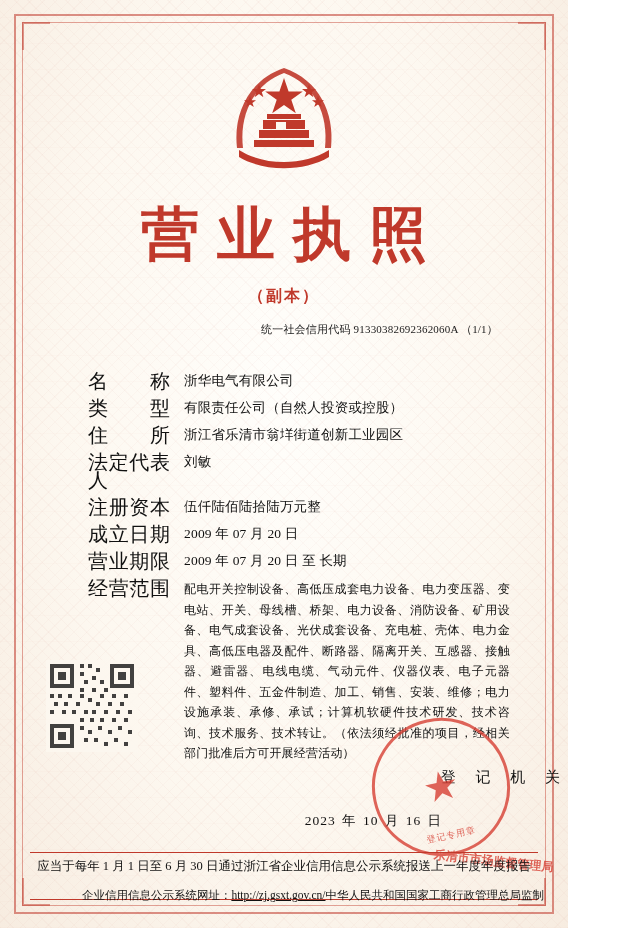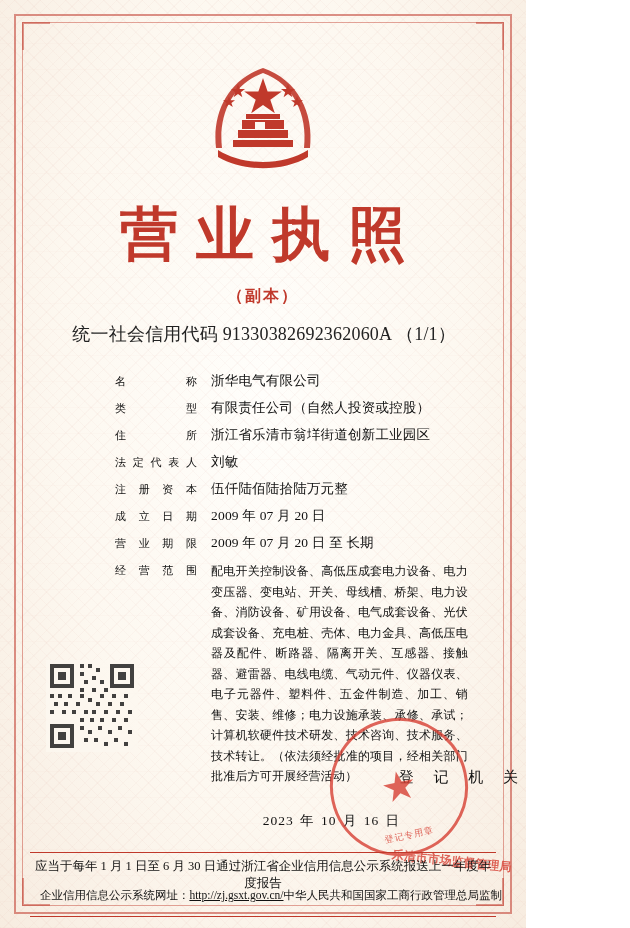--- a/index.html
+++ b/index.html
@@ -9,21 +9,21 @@
   }
   body {
     width: 630px;
     height: 928px;
     font-family: "Liberation Serif", "DejaVu Serif", serif;
     color: #1a1a1a;
     overflow: hidden;
   }
   .license {
     position: relative;
-    width: 526px;
+    width: 568px;
     height: 928px;
     background:
       radial-gradient(ellipse at 50% 42%, #fffefb 0%, #fdf8f0 55%, #f7ece0 100%);
     box-sizing: border-box;
   }
   
   .bg-pattern {
     position: absolute;
     inset: 0;
     background-image:
@@ -89,49 +89,48 @@
     text-align: center;
     font-size: 16px;
     color: #c0392b;
     letter-spacing: 2px;
     font-weight: bold;
   }
   .credit-code {
     position: absolute;
     top: 322px;
     right: 70px;
-    font-size: 18px;
+    font-size: 11px;
     color: #222;
     letter-spacing: 0.2px;
   }
 
   
   .fields {
     position: absolute;
     left: 88px;
     top: 372px;
     right: 58px;
   }
   .field-row {
     display: flex;
     align-items: flex-start;
     margin-bottom: 9px;
   }
   .field-label {
     width: 96px;
     flex: none;
-    font-size: 11px;
+    font-size: 20px;
     color: #111;
     letter-spacing: 0px;
     text-align: justify;
     text-align-last: justify;
     padding-right: 14px;
     box-sizing: border-box;
     line-height: 18px;
-    margin-left: 27px;
   }
   .field-value {
     flex: 1;
     font-size: 13.5px;
     color: #111;
     line-height: 18px;
     letter-spacing: 0.2px;
   }
   .field-row.scope .field-value {
     line-height: 20.5px;

